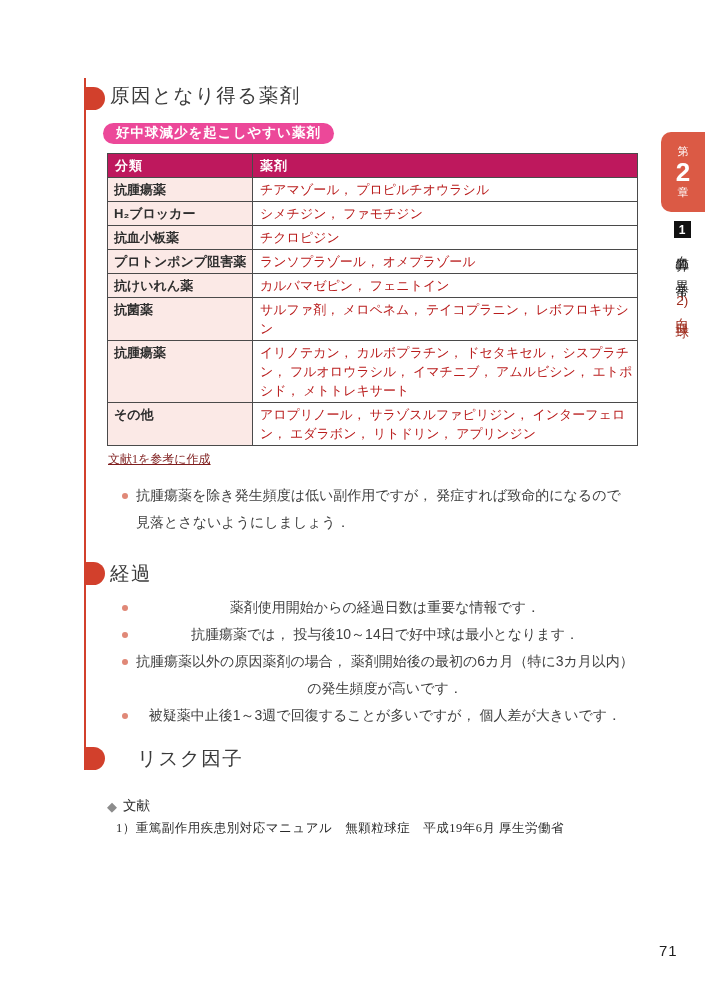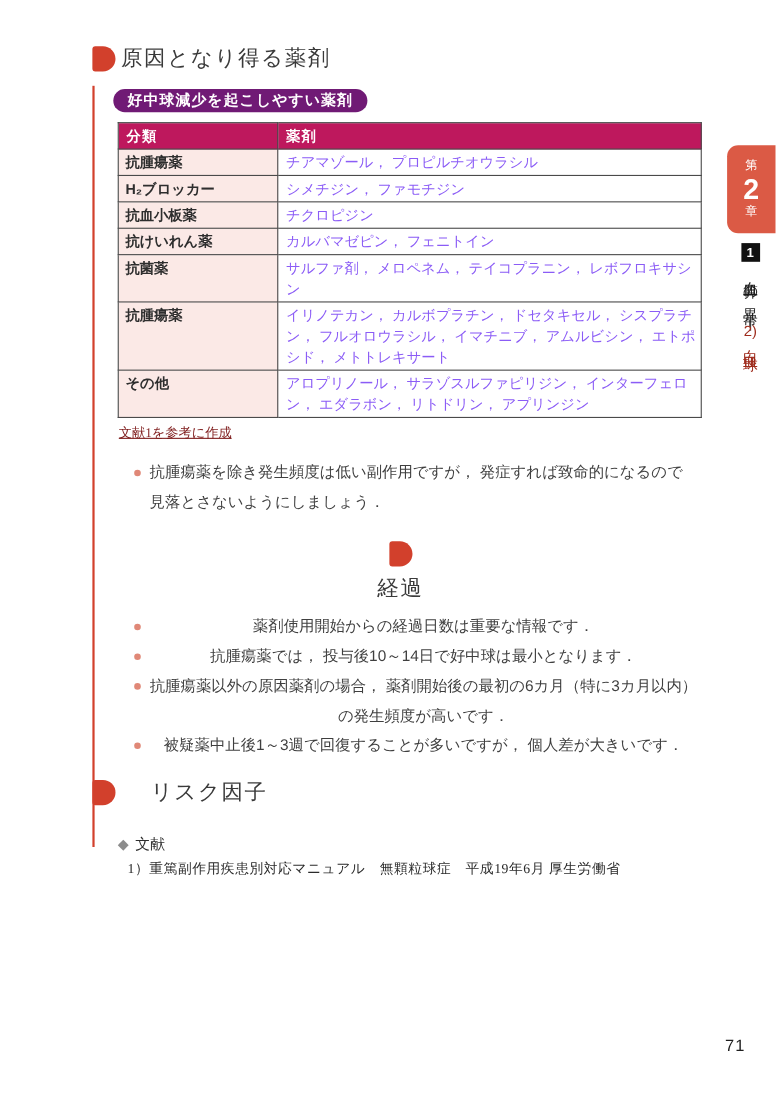--- a/index.html
+++ b/index.html
@@ -5,37 +5,37 @@
   html,body{margin:0;padding:0;}
   body{
     width:705px;height:1000px;position:relative;overflow:hidden;background:#ffffff;
     font-family:"Liberation Sans","DejaVu Sans",sans-serif;color:#3c3c3c;
   }
   .accent-line{position:absolute;left:84px;top:78px;width:2px;height:692px;background:#d2402c;}
   .main{position:absolute;left:84px;top:0;width:560px;}
   .sec-head{display:flex;align-items:center;gap:5px;}
   .sec-head .marker{width:21px;height:23px;background:#d2402c;border-radius:3px 13px 13px 3px;flex:none;}
   .sec-head .t{font-size:19.5px;line-height:30px;color:#3a3a3a;letter-spacing:1.5px;}
-  #h1{margin-top:38px;}
-  #h2{margin-top:22px;flex-direction:column;}
+  #h1{margin-top:80px;align-items:flex-end;}
+  #h2{margin-top:22px;}
   #h3{margin-top:14px;gap:32px;}
   .badge{
     display:inline-block;margin:13px 0 0 19px;padding:2px 13px 3px;
-    background:#701a75;color:#fff;font-size:13.5px;font-weight:bold;
+    background:#ec4899;color:#fff;font-size:13.5px;font-weight:bold;
     border-radius:11px;letter-spacing:1px;line-height:16px;
   }
   table.drug{
     margin:9px 0 0 23px;width:531px;border-collapse:collapse;table-layout:fixed;
     font-size:13px;line-height:19px;
   }
   table.drug col.c1{width:145px;}
   table.drug th,table.drug td{border:1.5px solid #4a4a4a;padding:2px 4px 2px 7px;text-align:left;vertical-align:top;}
   table.drug thead th{background:#be185d;color:#ffffff;font-weight:bold;letter-spacing:1px;}
   table.drug td.cat{background:#fbe9e6;font-weight:bold;color:#2e2e2e;padding-right:2px;padding-left:6px;}
-  table.drug td.drugs{background:#ffffff;color:#8b5cf6;}
+  table.drug td.drugs{background:#ffffff;color:#b91c1c;}
   .caption{margin:5px 0 0 24px;font-family:"Liberation Serif","DejaVu Serif",serif;font-size:12px;color:#7f1d1d;text-decoration:underline;}
   ul.bul{list-style:none;margin:14px 0 0 38px;padding:0;width:512px;}
   ul.bul.tight{margin-top:6px;text-align:center;}
   ul.bul li{position:relative;padding-left:14px;font-size:14px;line-height:27px;color:#3f3f3f;}
   ul.bul li::before{
     content:"";position:absolute;left:0;top:11px;width:6px;height:6px;border-radius:50%;background:#e08877;
   }
   .risk-body{margin:2px 0 0 51px;width:505px;font-size:14px;line-height:27px;color:#3f3f3f;}
   .refs{margin:24px 0 0 23px;}
   .refs .head{display:flex;align-items:center;gap:6px;font-size:13.5px;color:#2e2e2e;}
@@ -94,20 +94,24 @@
       </tr>
       <tr>
         <td class="cat">H₂ブロッカー</td>
         <td class="drugs">シメチジン， ファモチジン</td>
       </tr>
       <tr>
         <td class="cat">抗血小板薬</td>
         <td class="drugs">チクロピジン</td>
       </tr>
       <tr>
+        <td class="cat">プロトンポンプ阻害薬</td>
+        <td class="drugs">ランソプラゾール， オメプラゾール</td>
+      </tr>
+      <tr>
         <td class="cat">抗けいれん薬</td>
         <td class="drugs">カルバマゼピン， フェニトイン</td>
       </tr>
       <tr>
         <td class="cat">抗菌薬</td>
         <td class="drugs">サルファ剤， メロペネム， テイコプラニン， レボフロキサシン</td>
       </tr>
       <tr>
         <td class="cat">抗腫瘍薬</td>
         <td class="drugs">イリノテカン， カルボプラチン， ドセタキセル， シスプラチン， フルオロウラシル， イマチニブ， アムルビシン， エトポシド， メトトレキサート</td>

